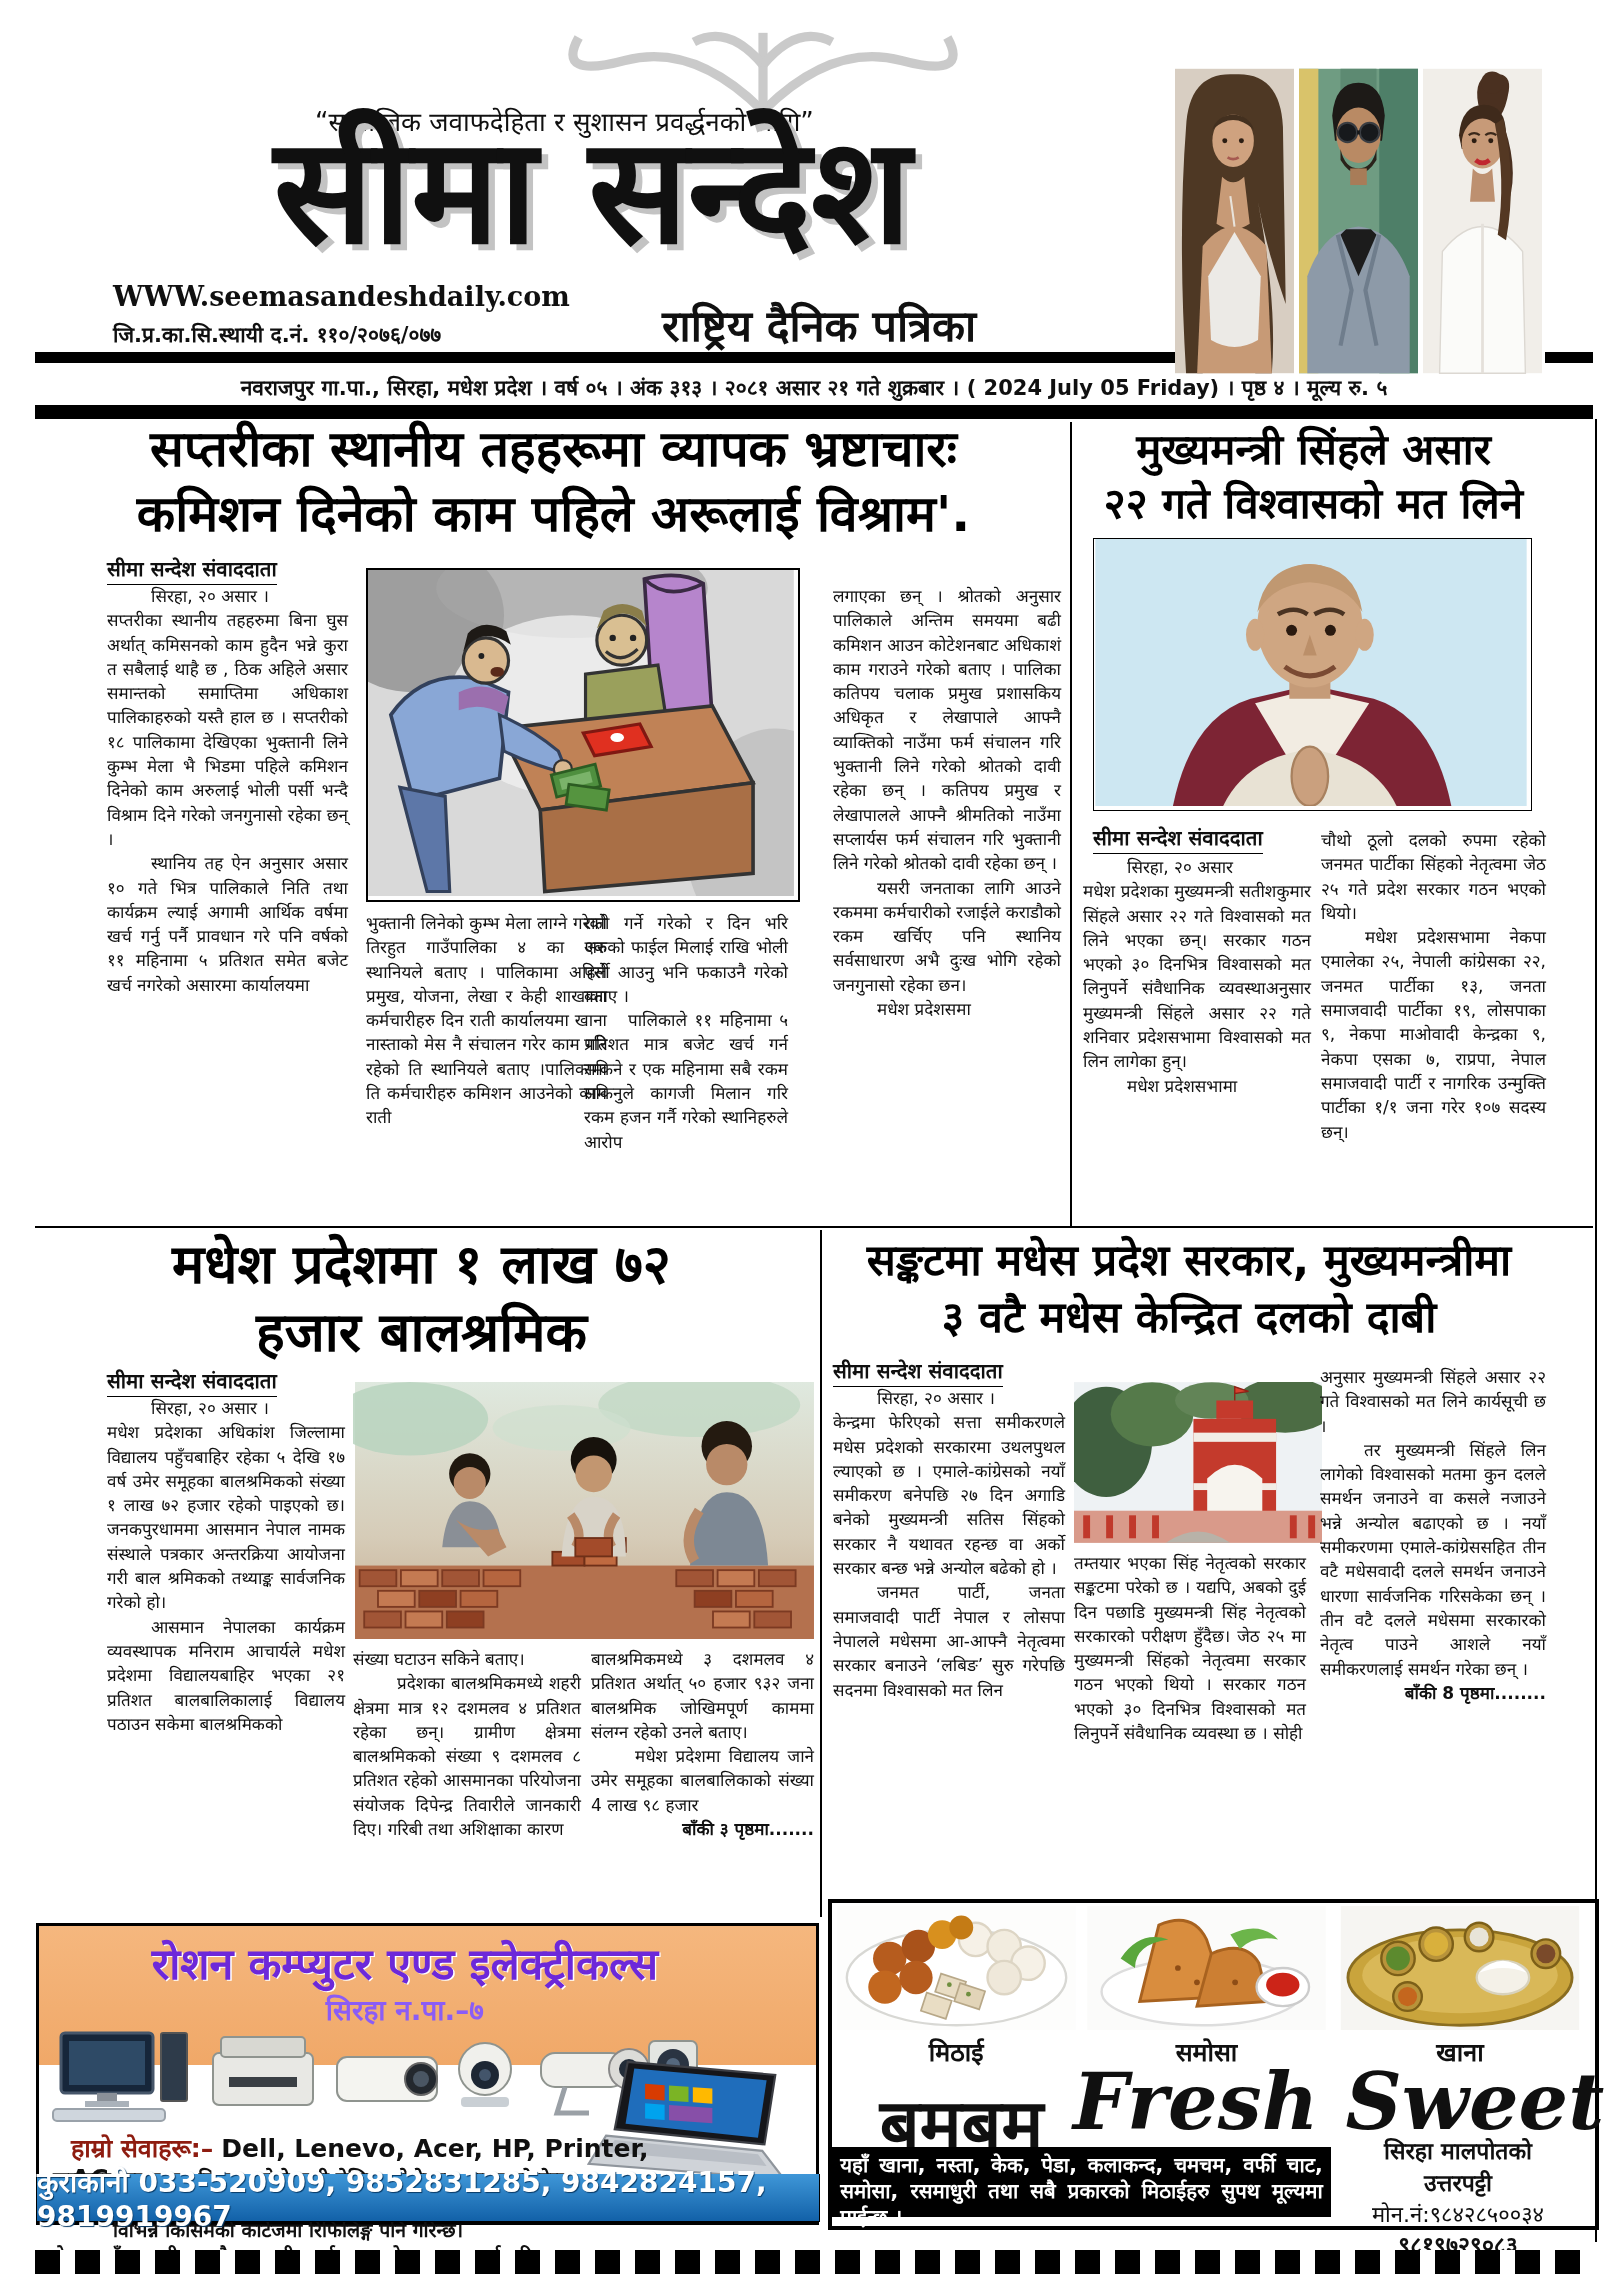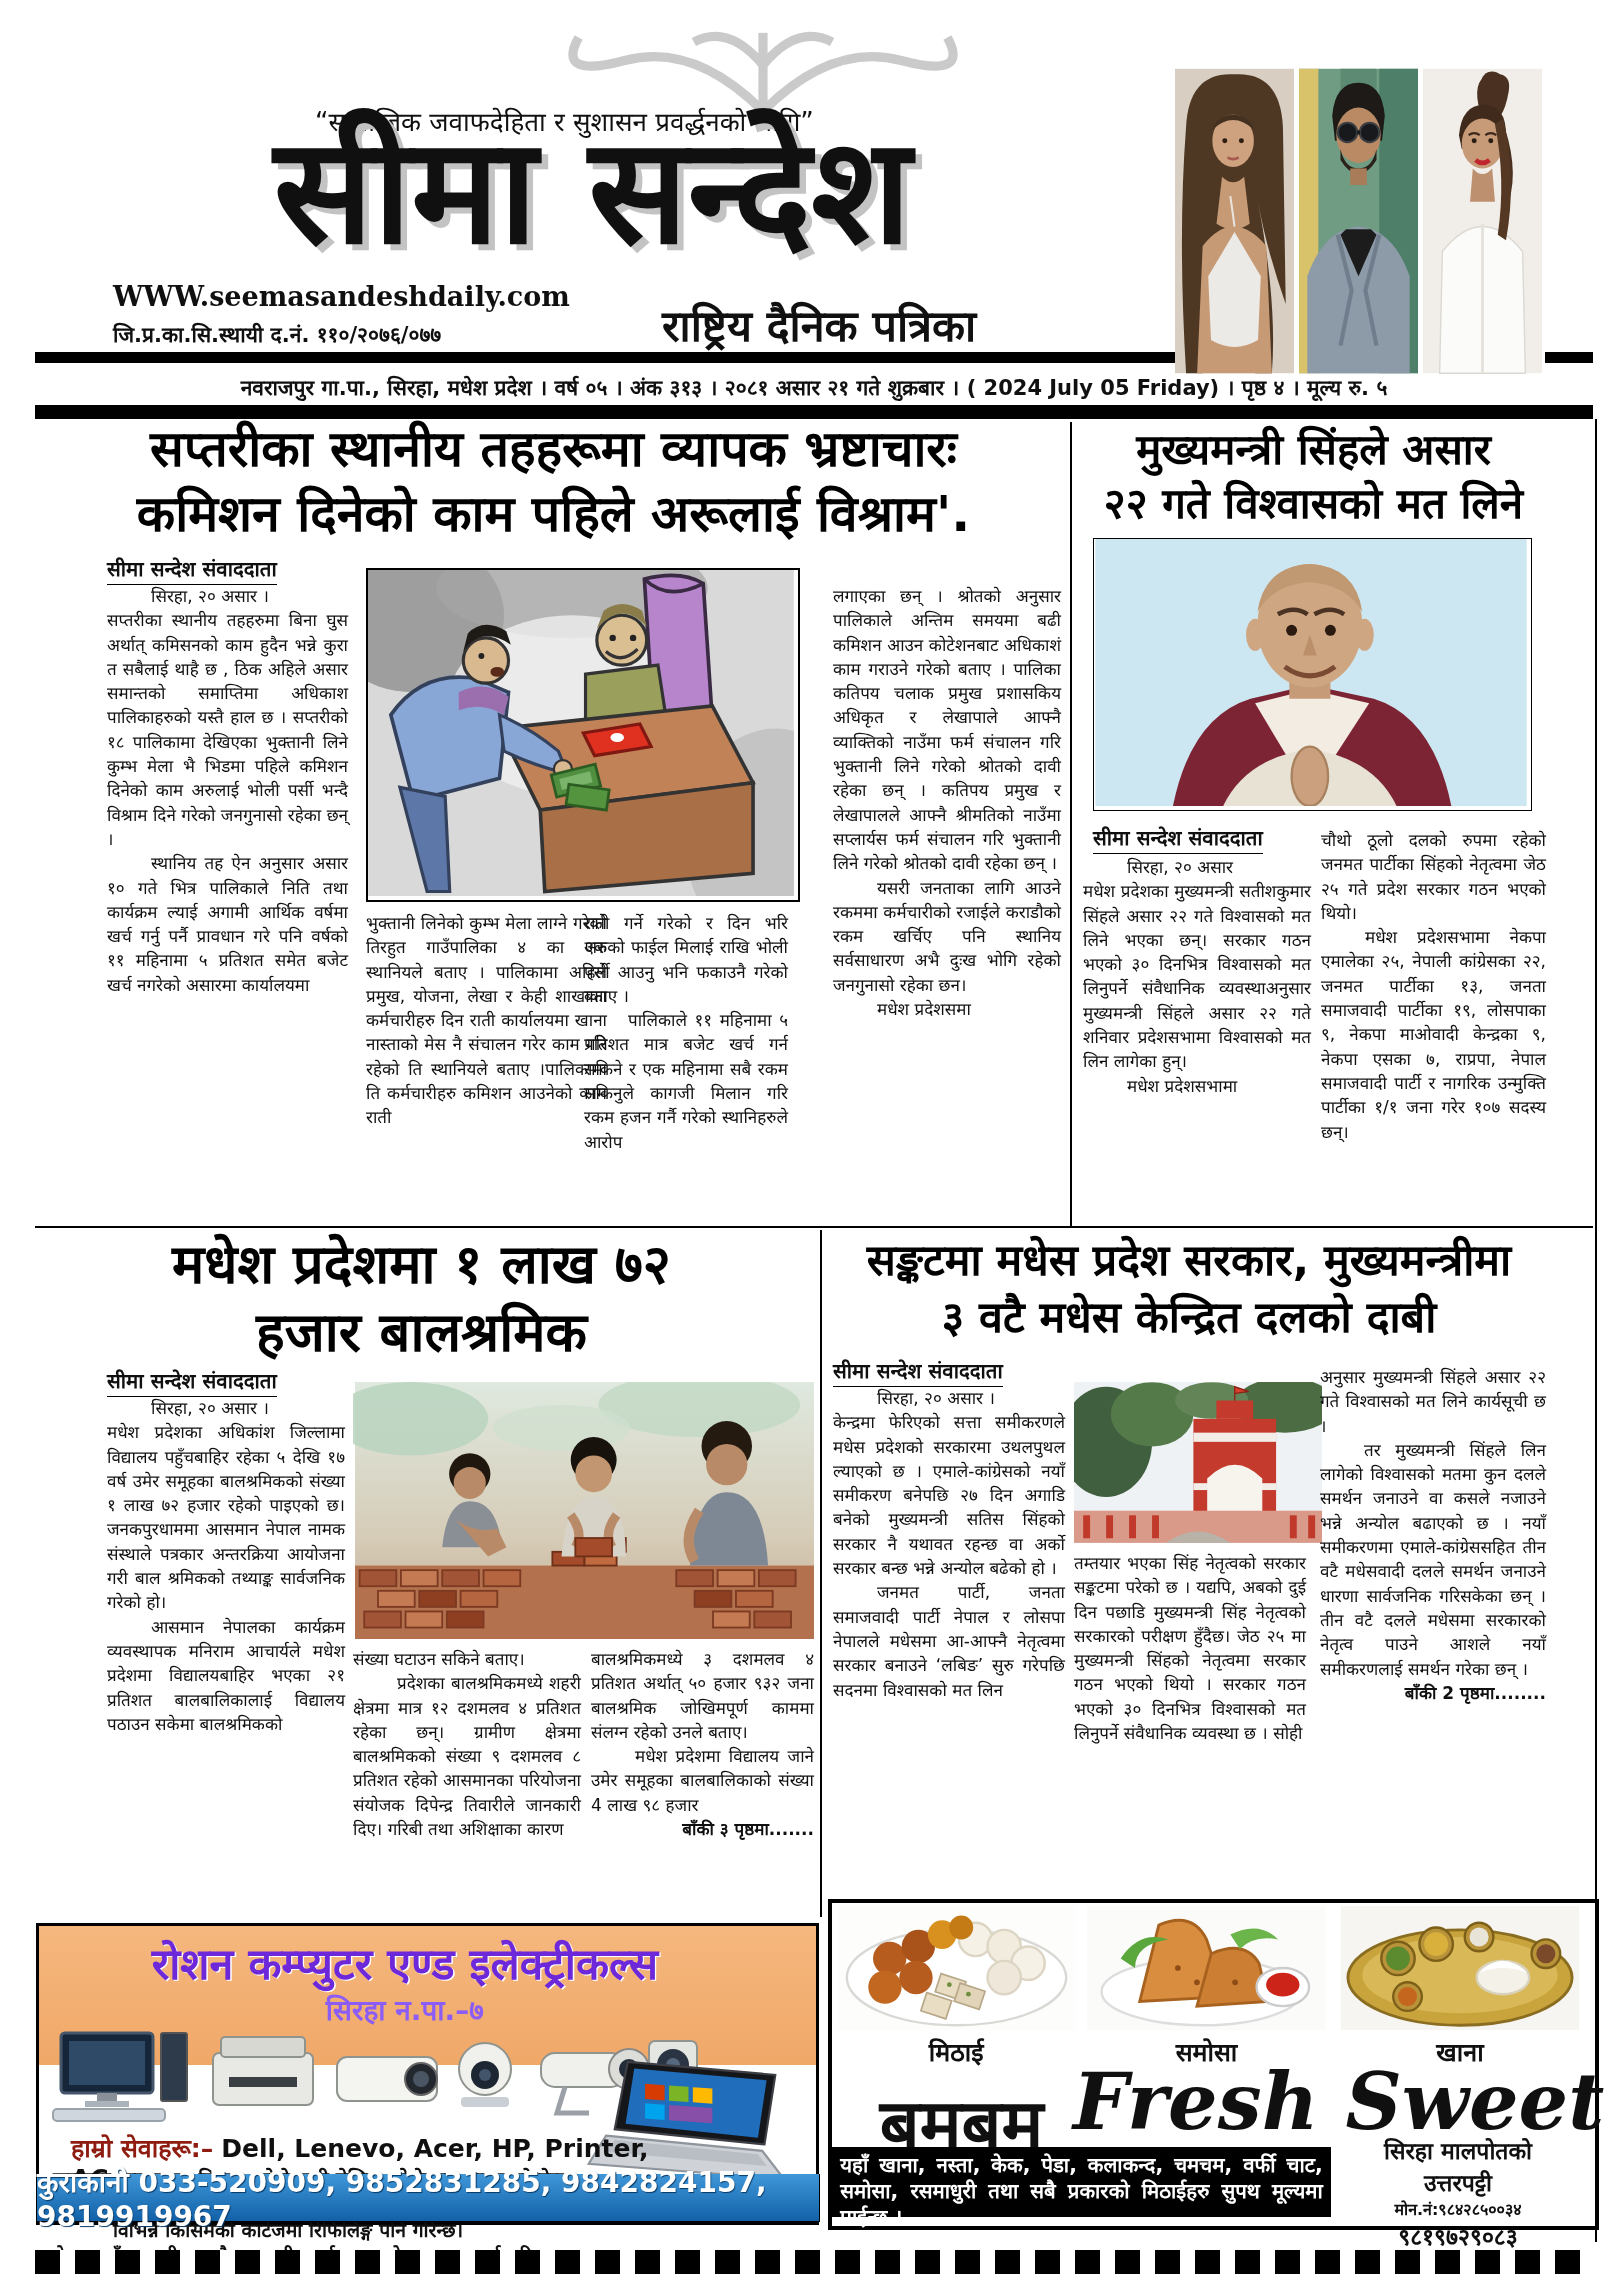--- a/index.html
+++ b/index.html
@@ -320,21 +320,21 @@
       <path d="M40 70 Q54 60 68 70 Z" fill="#b8b2a8"></path>
     </svg>
   </div>
 
   <div class="c" style="left:1074px;top:1551px;width:232px;height:361px;">
     <p class="bt">तम्तयार भएका सिंह नेतृत्वको सरकार सङ्कटमा परेको छ । यद्यपि, अबको दुई दिन पछाडि मुख्यमन्त्री सिंह नेतृत्वको सरकारको परीक्षण हुँदैछ। जेठ २५ मा मुख्यमन्त्री सिंहको नेतृत्वमा सरकार गठन भएको थियो । सरकार गठन भएको ३० दिनभित्र विश्वासको मत लिनुपर्ने संवैधानिक व्यवस्था छ । सोही</p>
   </div>
   <div class="c" style="left:1320px;top:1365px;width:226px;height:551px;">
     <p class="bt">अनुसार मुख्यमन्त्री सिंहले असार २२ गते विश्वासको मत लिने कार्यसूची छ ।</p>
     <p class="bt ind">तर मुख्यमन्त्री सिंहले लिन लागेको विश्वासको मतमा कुन दलले समर्थन जनाउने वा  कसले नजाउने भन्ने अन्योल बढाएको छ । नयाँ समीकरणमा एमाले-कांग्रेससहित तीन वटै मधेसवादी दलले समर्थन जनाउने धारणा सार्वजनिक गरिसकेका छन् । तीन वटै दलले मधेसमा सरकारको नेतृत्व पाउने आशले नयाँ समीकरणलाई समर्थन गरेका छन् ।</p>
-    <p class="bt tr">बाँकी 2 पृष्ठमा........</p>
+    <p class="bt tr">बाँकी 8 पृष्ठमा........</p>
   </div>
 
   <div class="c" style="left:36px;top:1923px;width:777px;height:296px;border:3.2px solid #000;background:#fff;">
     <div class="c" style="left:0;top:0;width:777px;height:139px;background:linear-gradient(#f5b77e,#f0a868);"></div>
     <div class="c adlabel" style="left:9.3px;top:7.4px;width:713px;font-size:43px;color:#6d28d9;text-shadow:1.4px 1.4px 0 #fff;">रोशन कम्प्युटर एण्ड इलेक्ट्रीकल्स</div>
     <div class="c adlabel" style="left:9.3px;top:64px;width:713px;font-size:28px;color:#8b5cf6;">सिरहा न.पा.–७</div>
     <svg class="c" style="left:9.3px;top:95px;" width="662" height="104" viewBox="0 0 330 52">
       <rect x="6" y="6" width="46" height="30" rx="2" fill="#16263a" stroke="#46566a" stroke-width="1.5"></rect>
       <rect x="10" y="10" width="38" height="22" fill="#2e4a66"></rect>
       <rect x="24" y="36" width="10" height="4" fill="#8a9098"></rect>
@@ -442,21 +442,21 @@
     <div class="c adlabel" style="left:254px;top:131px;width:241px;font-size:25px;">समोसा</div>
     <div class="c adlabel" style="left:504px;top:131px;width:248px;font-size:25px;">खाना</div>
     <div class="c" style="left:18.5px;top:171px;width:222px;text-align:center;font-size:70px;font-weight:bold;">बमबम</div>
     <div class="c" style="left:241px;top:153px;width:514px;text-align:center;font-family:'DejaVu Serif',serif;font-style:italic;font-size:78px;font-weight:bold;white-space:nowrap;">Fresh Sweet</div>
     <div class="c" style="left:0px;top:244px;width:499px;height:70px;background:#000;color:#fff;padding:4.6px 8.3px;box-sizing:border-box;">
       <div style="font-size:20.4px;line-height:1.28;font-weight:bold;text-align:justify;">यहाँ खाना, नस्ता, केक, पेडा, कलाकन्द, चमचम, वर्फी चाट, समोसा, रसमाधुरी तथा सबै प्रकारको मिठाईहरु सुपथ मूल्यमा पाईन्छ ।</div>
     </div>
     <div class="c" style="left:500px;top:231px;width:252px;text-align:center;">
       <div style="font-size:23px;font-weight:bold;">सिरहा मालपोतको</div>
       <div style="font-size:23px;font-weight:bold;">उत्तरपट्टी</div>
-      <div style="font-size:16px;font-weight:bold;">मोन.नं:९८४२८५००३४</div>
+      <div style="font-size:22px;font-weight:normal;">मोन.नं:९८४२८५००३४</div>
       <div style="font-size:23px;font-weight:bold;">९८१९७२९०८३</div>
     </div>
   </div>
 
   <div class="c film" style="left:35px;top:2250px;width:1558px;height:24px;"></div>
 
 </div>
 
 
 </body></html>

